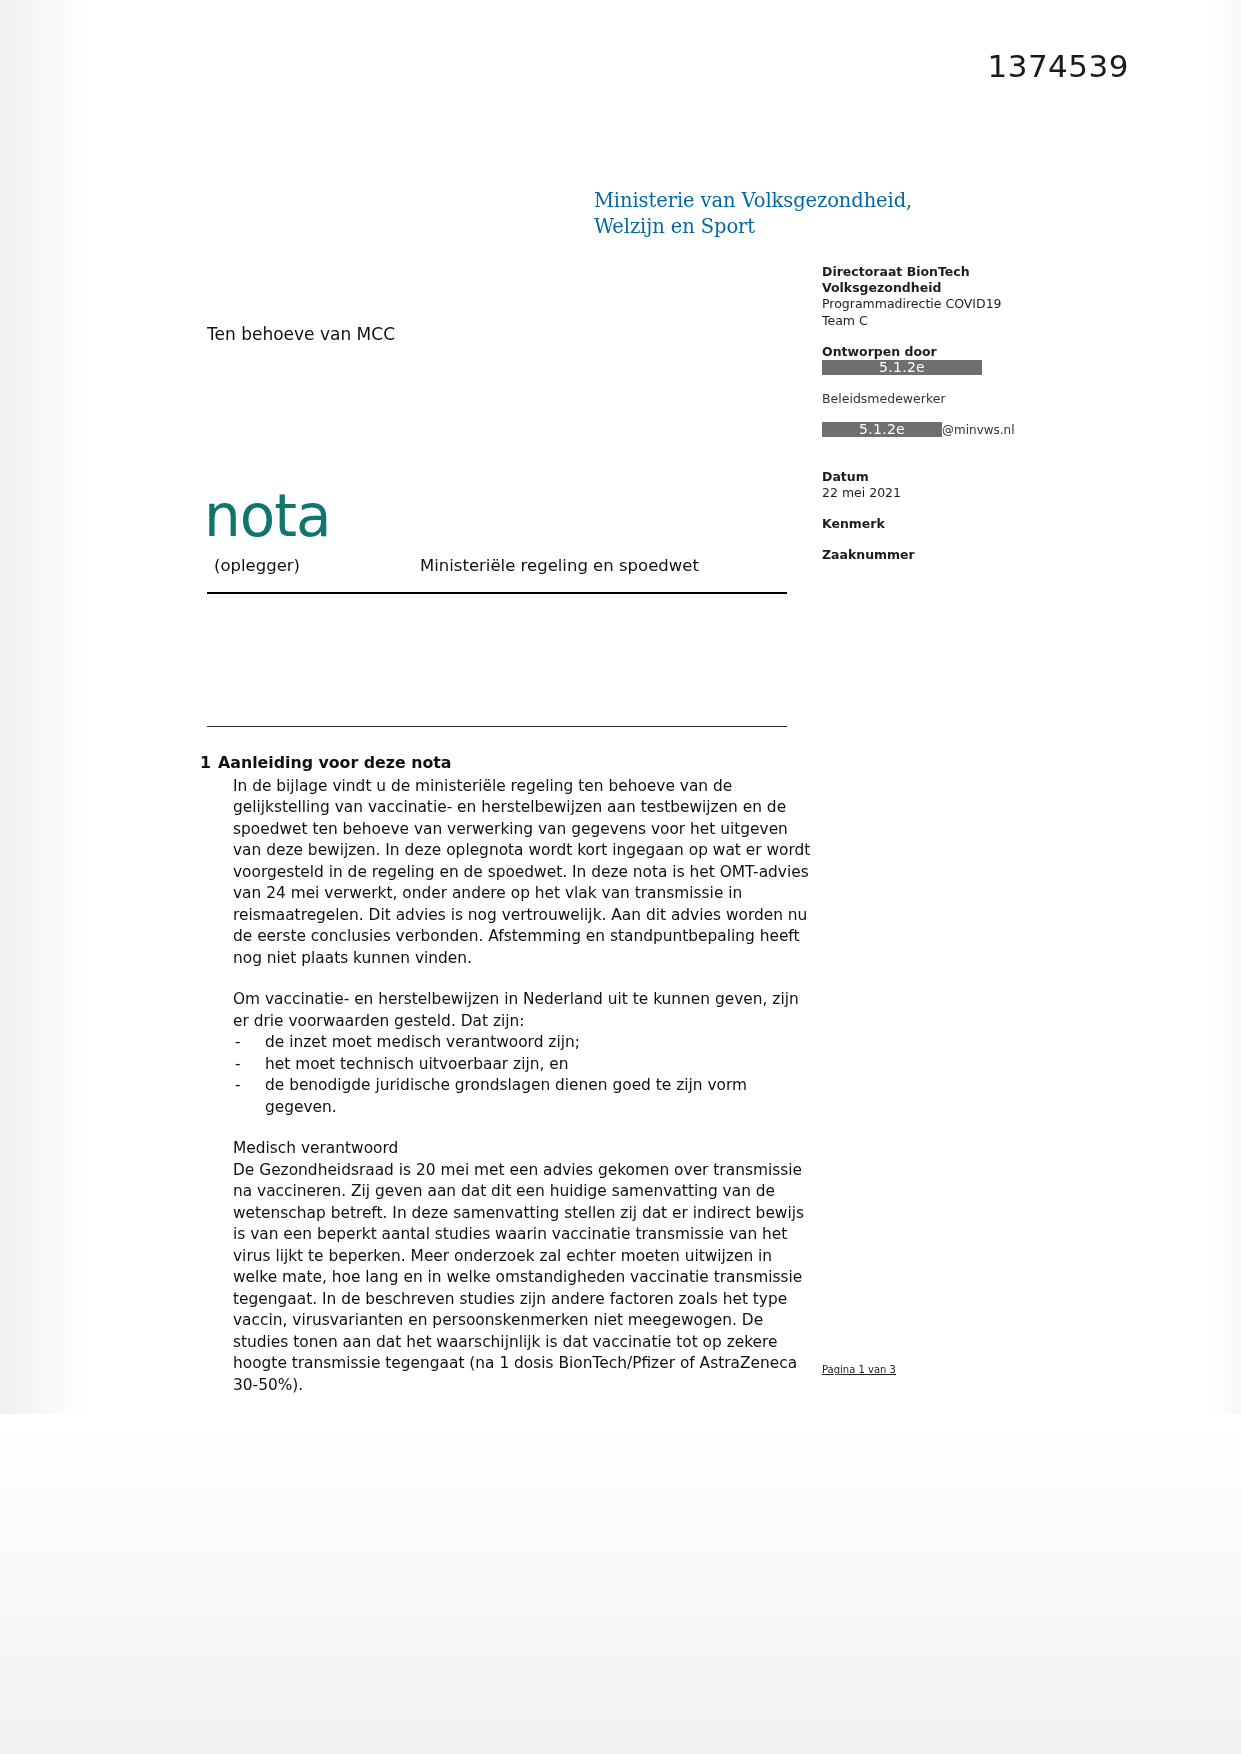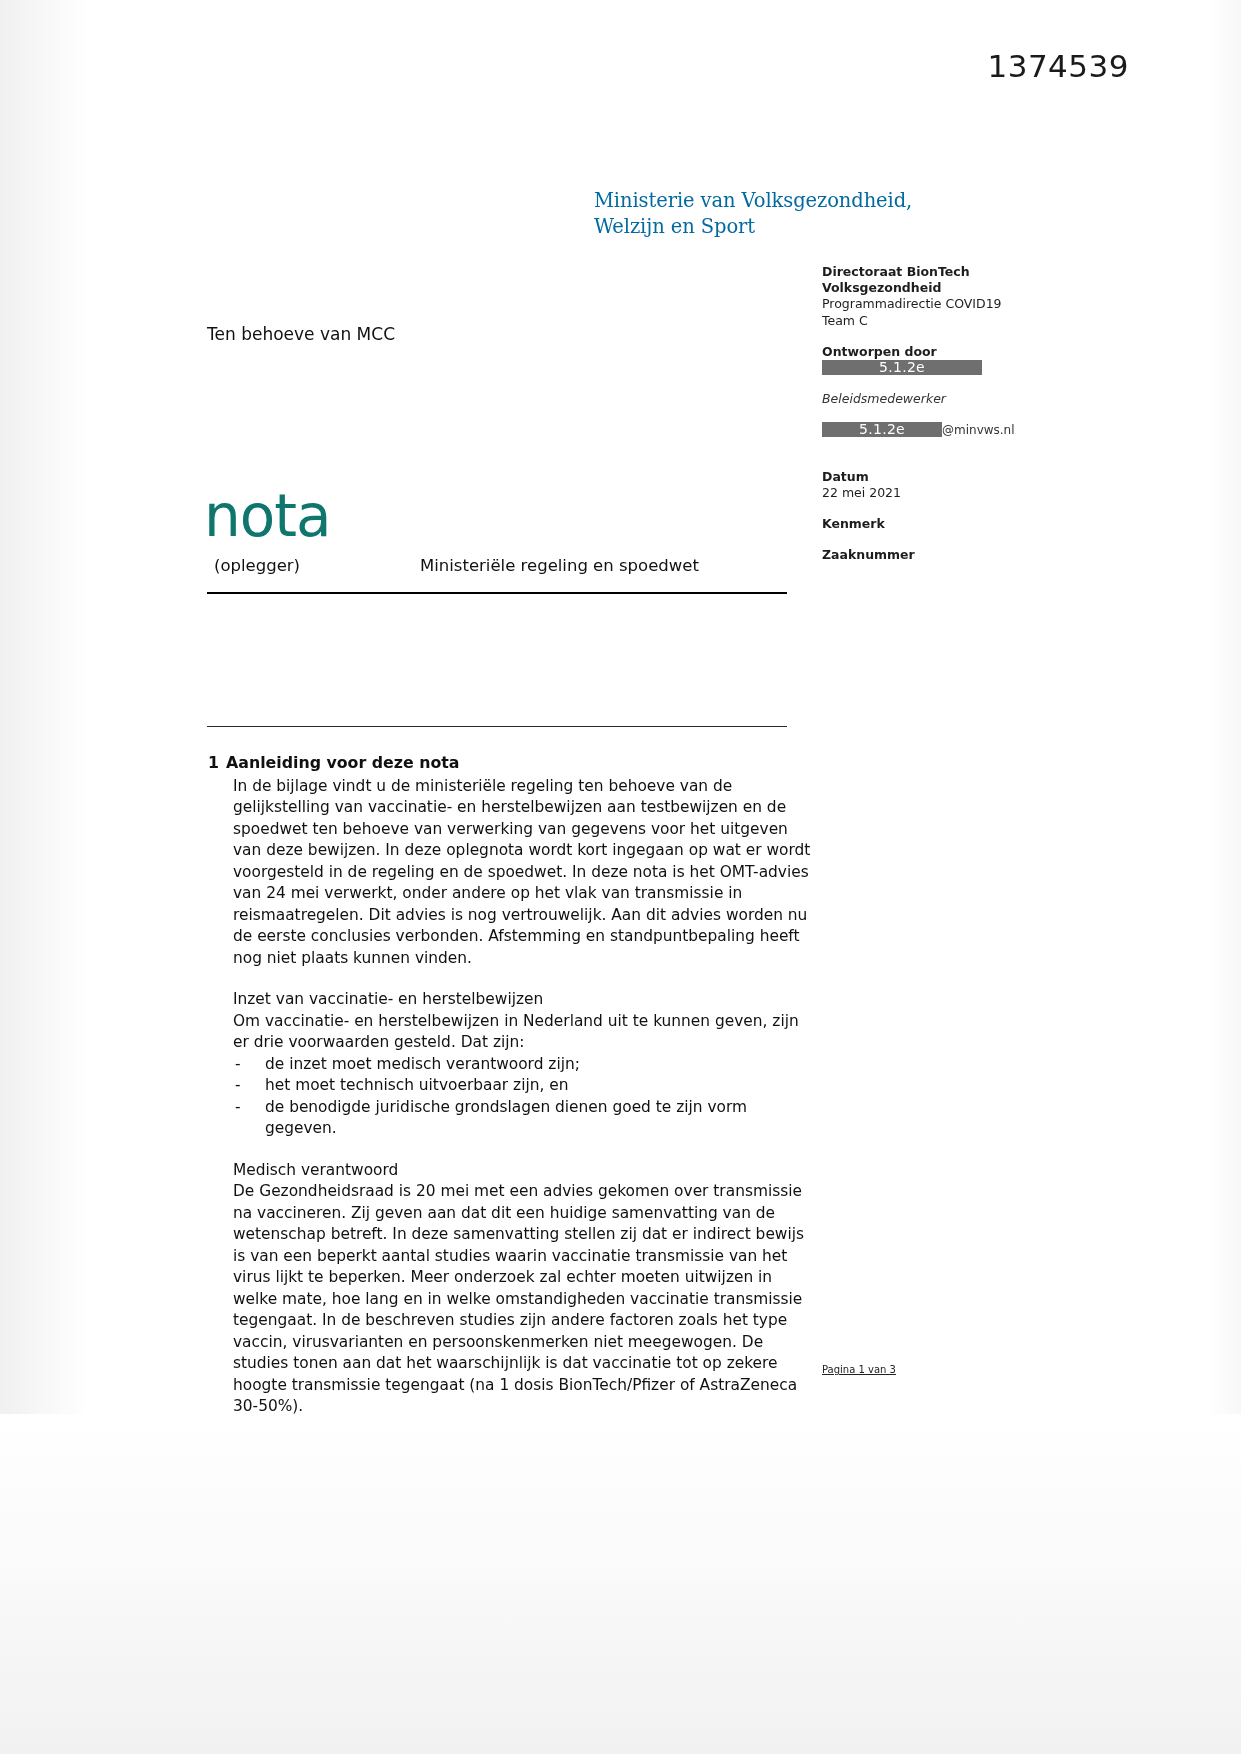--- a/index.html
+++ b/index.html
@@ -78,21 +78,21 @@
     left: 822px;
     top: 264px;
     width: 260px;
     font-size: 12.5px;
     line-height: 16.2px;
     color: #1d1d1d;
   }
   .meta .b { font-weight: bold; }
   .meta .grp { margin-bottom: 0px; }
   .meta .spacer { height: 15px; }
-  .meta .ital { font-style: italic; color: #333; }
+  .meta .ital { color: #333; }
 
   .redact {
     display: inline-block;
     background: #6f6f6f;
     color: #ffffff;
     font-size: 14px;
     text-align: center;
     line-height: 15px;
     height: 15px;
     letter-spacing: 0.3px;
@@ -151,21 +151,20 @@
     top: 752px;
     width: 615px;
     font-size: 15.4px;
     line-height: 21.5px;
     color: #111111;
   }
   .sec-head {
     font-weight: bold;
     font-size: 15.8px;
     margin-bottom: 2px;
-    margin-left: 8px;
   }
   .sec-head .num { margin-right: 7px; }
   p.para {
     margin: 0 0 0 33px;
     text-align: left;
   }
   .gap { height: 20px; }
   .sub-head { margin-left: 33px; }
   .sub-head-ital { margin-left: 33px; }
 
@@ -269,21 +268,20 @@
   <div class="body">
 
     <div class="sec-head">
       <span class="num">1</span><span>Aanleiding voor deze nota</span>
     </div>
 
     <p class="para">In de bijlage vindt u de ministeriële regeling ten behoeve van de gelijkstelling van vaccinatie- en herstelbewijzen aan testbewijzen en de spoedwet ten behoeve van verwerking van gegevens voor het uitgeven van deze bewijzen. In deze oplegnota wordt kort ingegaan op wat er wordt voorgesteld in de regeling en de spoedwet. In deze nota is het OMT-advies van 24 mei verwerkt, onder andere op het vlak van transmissie in reismaatregelen. Dit advies is nog vertrouwelijk. Aan dit advies worden nu de eerste conclusies verbonden. Afstemming en standpuntbepaling heeft nog niet plaats kunnen vinden.</p>
 
     <div class="gap"></div>
 
-    <div class="sub-head">Inzet van vaccinatie- en herstelbewijzen</div>
     <p class="para">Om vaccinatie- en herstelbewijzen in Nederland uit te kunnen geven, zijn er drie voorwaarden gesteld. Dat zijn:</p>
 
     <ul class="dashlist">
       <li>
         <span class="dash">-</span>
         <span>de inzet moet medisch verantwoord zijn;</span>
       </li>
       <li>
         <span class="dash">-</span>
         <span>het moet technisch uitvoerbaar zijn, en</span>

